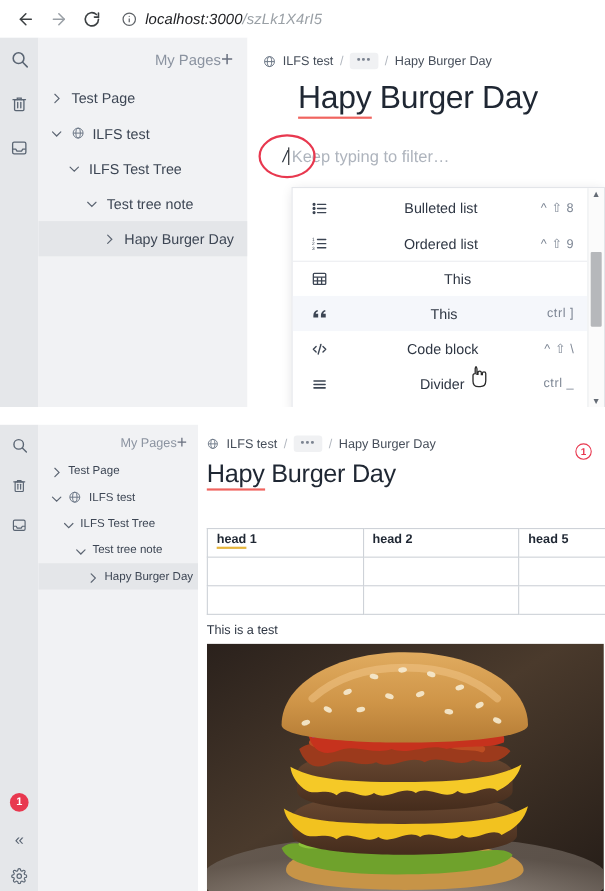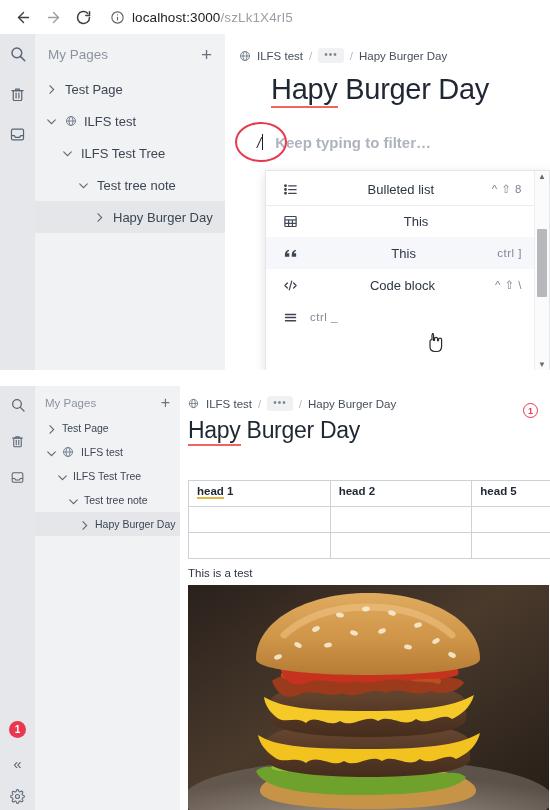--- a/index.html
+++ b/index.html
@@ -7,21 +7,21 @@
     width: 550px; height: 810px;
     font-family: "Liberation Sans", sans-serif;
     background: #ffffff;
     overflow: hidden;
   }
   .screen { position: relative; width: 550px; height: 810px; background:#fff; }
 
   
   .browser-bar {
     position:absolute; left:0; top:0; width:550px; height:34px;
-    background:#ffffff; display:flex; align-items:center; padding-left:8px;
+    background:#ffffff; display:flex; align-items:center; padding-left:8px;font-style:italic;
   }
   .nav-btn {
     width:30px; height:30px; display:flex; align-items:center; justify-content:center;
     color:#3c4043;
   }
   .nav-btn svg { display:block; }
   .omnibox {
     display:flex; align-items:center; gap:7px; margin-left:12px; flex:1; height:26px;
   }
   .info-icon { width:15px; height:15px; color:#5f6368; flex:none; }
@@ -54,21 +54,21 @@
     justify-content:center; margin-bottom:2px;
   }
   .rail-bottom { display:flex; flex-direction:column; align-items:center; gap:13px; padding-bottom:4px; }
 
   
   .tree {
     position:absolute; top:0; bottom:0; left:35px; width:190px;
     background:#f1f2f4;
   }
   .tree-head {
-    display:flex; align-items:center; justify-content:space-between;
+    display:flex; align-items:center; justify-content:flex-end;
     padding:13px 13px 11px 13px;
   }
   .tree-title { font-size:13.5px; color:#8b93a0; }
   .tree-add { font-size:19px; color:#6b7280; line-height:14px; font-weight:300; }
   .tree-row {
     display:flex; align-items:center; gap:7px; height:32px;
     font-size:13px; color:#3d4654; padding-right:8px; white-space:nowrap;
   }
   .tree-row.selected { background:#e4e6e9; }
   .chev { width:13px; height:13px; color:#5d6673; flex:none; }
@@ -103,21 +103,21 @@
 
   
   .filter-row {
     position:relative; display:flex; align-items:center; height:28px;
     margin:22px 0 0 32px;
   }
   .slash-char { font-size:15px; color:#2c3440; font-style:italic; }
   .caret {
     display:inline-block; width:1px; height:16px; background:#1a1d22; margin-left:1px;
   }
-  .filter-ph { font-size:15px; color:#aeb4bd; margin-left:12px;font-weight:bold; }
+  .filter-ph { font-size:15px; color:#aeb4bd; margin-left:2px; }
   .red-ellipse {
     position:absolute; left:-22px; top:-6px; width:52px; height:40px;
     border:2.5px solid #e8384f; border-radius:50%;
   }
 
   
   .menu {
     position:absolute; left:265px; top:136px; width:285px; height:202px;
     background:#fff; border:1px solid #e3e5e9;
     box-shadow:0 3px 10px rgba(20,25,35,.13);
@@ -324,20 +324,34 @@
                 <circle cx="4" cy="12" r="1.3" fill="currentColor"></circle>
                 <circle cx="4" cy="18" r="1.3" fill="currentColor"></circle>
                 <line x1="9" y1="6" x2="21" y2="6"></line>
                 <line x1="9" y1="12" x2="21" y2="12"></line>
                 <line x1="9" y1="18" x2="21" y2="18"></line>
               </svg>
             </span>
             <span class="mi-label">Bulleted list</span>
             <span class="mi-short">^ ⇧ 8</span>
           </div>
+          <div class="menu-item">
+            <span class="mi-icon">
+              <svg width="15" height="15" viewBox="0 0 24 24" fill="none" stroke="currentColor" stroke-width="2" stroke-linecap="round">
+                <line x1="9" y1="6" x2="21" y2="6"></line>
+                <line x1="9" y1="12" x2="21" y2="12"></line>
+                <line x1="9" y1="18" x2="21" y2="18"></line>
+                <text x="1" y="8" font-size="7" fill="currentColor" stroke="none" font-family="Liberation Sans, sans-serif">1</text>
+                <text x="1" y="14.5" font-size="7" fill="currentColor" stroke="none" font-family="Liberation Sans, sans-serif">2</text>
+                <text x="1" y="21" font-size="7" fill="currentColor" stroke="none" font-family="Liberation Sans, sans-serif">3</text>
+              </svg>
+            </span>
+            <span class="mi-label">Ordered list</span>
+            <span class="mi-short">^ ⇧ 9</span>
+          </div>
           <div class="menu-item sep-top">
             <span class="mi-icon">
               <svg width="15" height="15" viewBox="0 0 24 24" fill="none" stroke="currentColor" stroke-width="1.9">
                 <rect x="3" y="4" width="18" height="16" rx="1.4"></rect>
                 <line x1="3" y1="9.5" x2="21" y2="9.5"></line>
                 <line x1="3" y1="15" x2="21" y2="15"></line>
                 <line x1="9" y1="9.5" x2="9" y2="20"></line>
                 <line x1="15" y1="9.5" x2="15" y2="20"></line>
               </svg>
             </span>
@@ -365,20 +379,21 @@
             <span class="mi-short">^ ⇧ \</span>
           </div>
           <div class="menu-item">
             <span class="mi-icon">
               <svg width="15" height="15" viewBox="0 0 24 24" fill="none" stroke="currentColor" stroke-width="2.4" stroke-linecap="round">
                 <line x1="4" y1="7" x2="20" y2="7"></line>
                 <line x1="4" y1="12" x2="20" y2="12"></line>
                 <line x1="4" y1="17" x2="20" y2="17"></line>
               </svg>
             </span>
+            <span class="mi-label">Divider</span>
             <span class="mi-short">ctrl _</span>
           </div>
         </div>
       <div class="scrollbar">
         <div class="sb-arrow">▲</div>
         <div class="sb-track">
           <div class="sb-thumb"></div>
         </div>
         <div class="sb-arrow">▼</div>
       </div>

